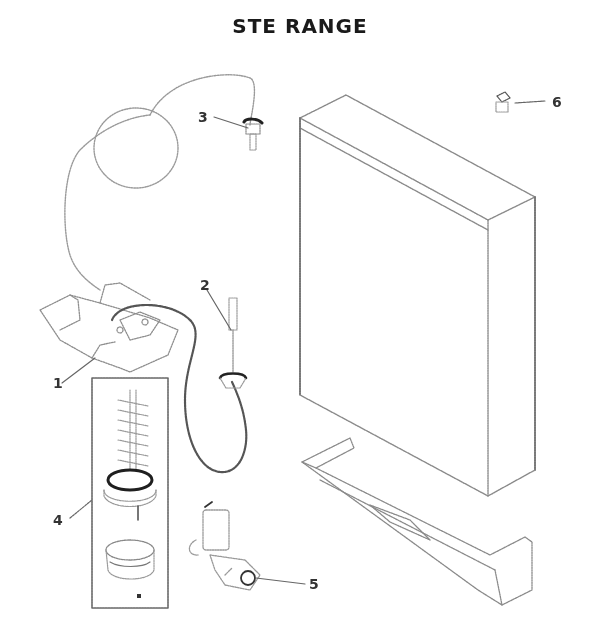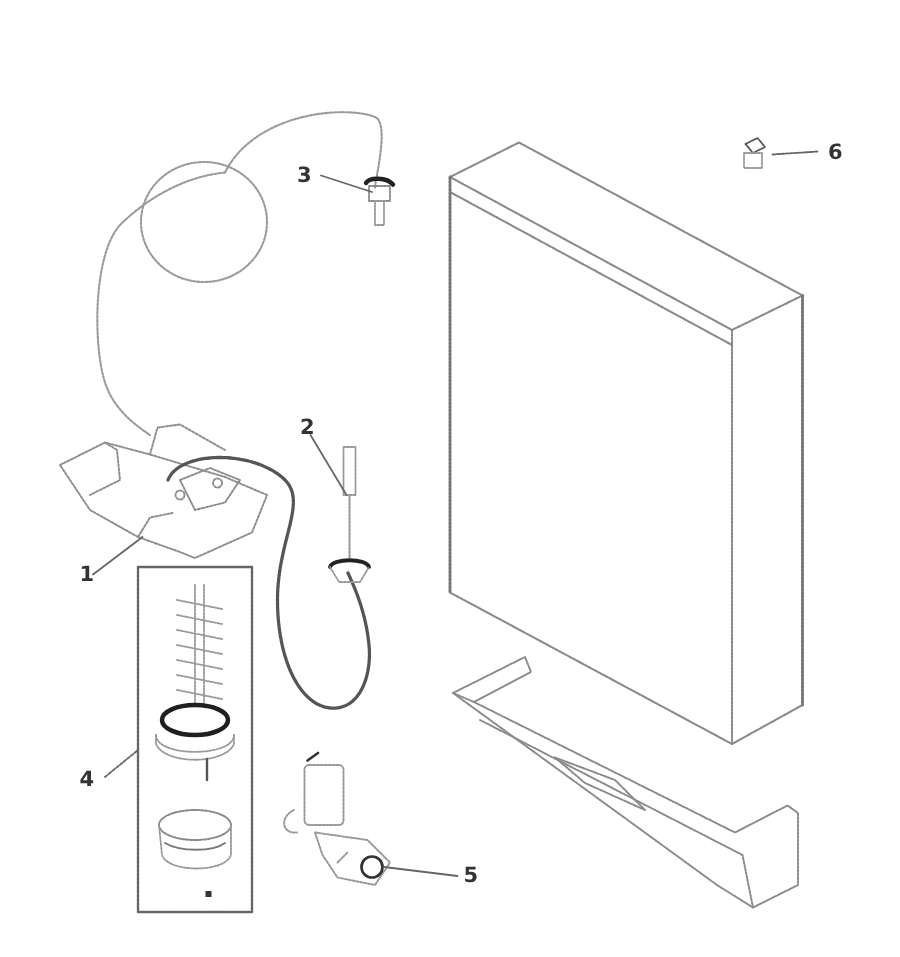--- a/index.html
+++ b/index.html
@@ -40,20 +40,21 @@
       font-size: 14px;
       color: #333333;
       line-height: 14px;
     }
   </style>
 </head>
 <body>
 
 <div class="page">
 
+  <div class="title">STE RANGE</div>
 
   <svg class="diagram" viewBox="0 0 600 638" fill="none" stroke-linecap="round" stroke-linejoin="round">
 
     <g stroke="#9a9a9a" stroke-width="1.4" stroke-dasharray="1.5 1.2">
 
       <path d="M150,115 C170,75 230,70 250,78 C260,82 250,120 250,125"></path>
       <path d="M150,115 C120,118 95,135 80,150 C62,170 62,230 70,255 C75,270 85,280 100,290"></path>
 
       <ellipse cx="136" cy="148" rx="42" ry="40"></ellipse>
     </g>

